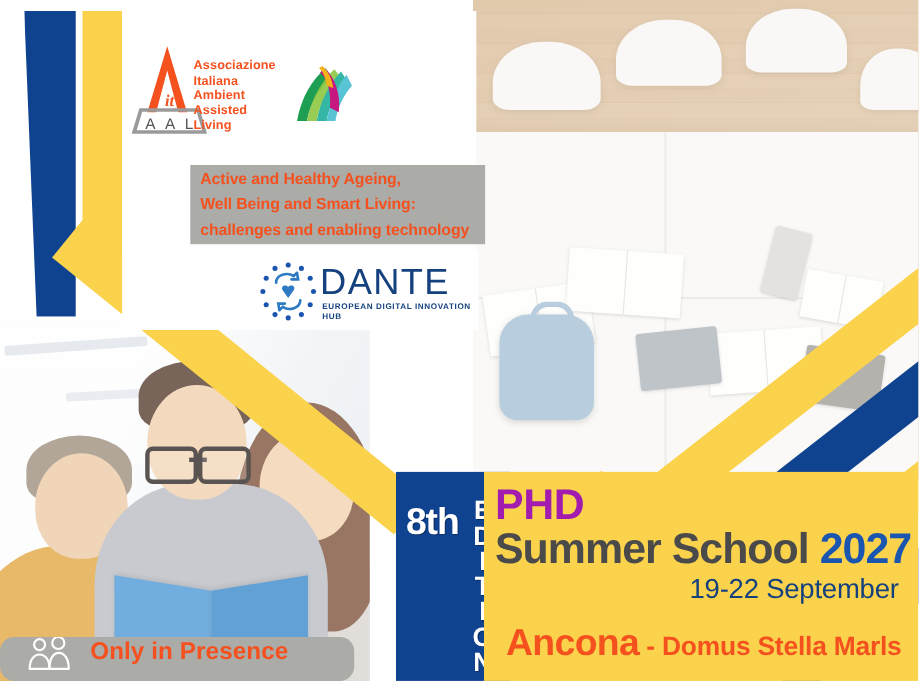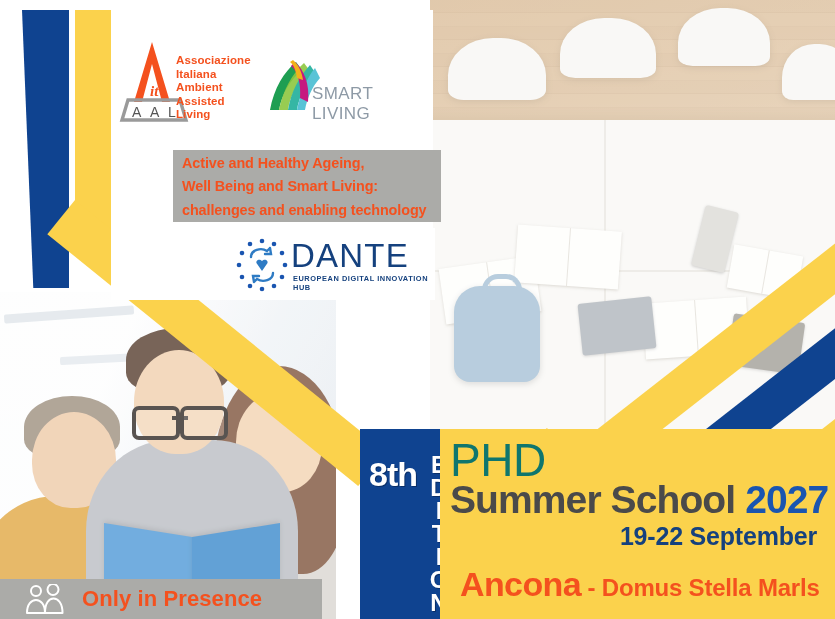--- a/index.html
+++ b/index.html
@@ -150,40 +150,40 @@
     letter-spacing:-.1px;padding:4px 0 0 9px;}
 
   
   .logo-dante{position:absolute;left:233px;top:237px;width:200px;height:56px;}
   .dante-stars{position:absolute;left:0;top:0;width:58px;height:56px;}
   .dante-word{position:absolute;left:58px;top:1px;color:#15417E;font-size:33px;font-weight:400;letter-spacing:1.2px;line-height:36px;}
   .dante-sub{position:absolute;left:60px;top:37px;color:#15417E;font-size:7.4px;font-weight:bold;letter-spacing:.55px;}
 
   
   .presence{position:absolute;left:0;top:579px;width:322px;height:40px;background:#ABABA8;
-    display:flex;align-items:center;}
+    display:flex;align-items:flex-start;border-radius:13px;}
   .presence .ppl{width:44px;height:30px;margin-left:24px;flex:0 0 auto;}
   .presence .ptxt{color:#F4511E;font-weight:bold;font-size:22px;margin-left:14px;letter-spacing:.1px;}
 
   
   .edition{position:absolute;left:336px;top:429px;width:104px;height:190px;background:#0F4390;margin-left:24px;}
   .edition .notch{position:absolute;right:0;top:0;width:24px;height:22px;background:#ffffff;
     clip-path:polygon(100% 0,100% 100%,0 0);}
   .edition .eighth{position:absolute;left:9px;top:26px;color:#ffffff;font-weight:bold;font-size:34px;
     letter-spacing:-1px;text-shadow:1px 1px 0 #0a2f68;}
   .edition .vword{position:absolute;left:62px;top:24px;width:34px;
     color:#ffffff;font-weight:bold;font-size:24px;line-height:23px;text-align:center;
     text-shadow:1px 1px 0 #0a2f68;}
 
   
   .yfoot{position:absolute;left:440px;top:429px;width:395px;height:190px;background:#FBD24C;}
-  .t-phd{position:absolute;left:10px;top:11px;color:#0f766e;font-weight:normal;font-size:46px;letter-spacing:-.4px;line-height:40px;}
+  .t-phd{position:absolute;left:10px;top:11px;color:#a21caf;font-weight:bold;font-size:39px;letter-spacing:-.4px;line-height:40px;}
   .t-school{position:absolute;left:10px;top:50px;color:#4A4A4A;font-weight:bold;font-size:39px;letter-spacing:-.9px;line-height:42px;white-space:nowrap;}
   .t-school .yr{color:#1A55B0;}
-  .t-date{position:absolute;right:18px;top:93px;color:#15417E;font-weight:bold;font-size:25px;letter-spacing:-.2px;}
+  .t-date{position:absolute;right:18px;top:93px;color:#15417E;font-weight:normal;font-size:25px;letter-spacing:-.2px;}
   .t-place{position:absolute;left:20px;top:137px;color:#F4511E;font-weight:bold;font-size:34px;letter-spacing:-.6px;line-height:36px;white-space:nowrap;}
   .t-place .ven{font-size:24px;letter-spacing:-.2px;}
 </style>
 </head>
 <body>
 
 <div id="poster">
 
   <div class="photo-top">
     <div class="wood-shadow"></div>
@@ -282,21 +282,20 @@
 
   <div class="logo-slt">
     <svg class="slt-mark" viewBox="0 0 60 56">
       <path d="M6 52 C10 30 20 14 32 4 L38 12 C26 22 18 36 15 52 Z" fill="#1E9E52"></path>
       <path d="M15 52 C19 32 28 16 40 5 L46 13 C34 24 26 37 24 52 Z" fill="#8DC63F" opacity=".9"></path>
       <path d="M24 52 C27 34 35 19 46 7 L52 16 C42 26 35 38 33 52 Z" fill="#35B6A4"></path>
       <path d="M33 52 C36 36 42 21 51 10 L56 20 C48 29 43 40 41 52 Z" fill="#59C3D6"></path>
       <path d="M31 4 C40 12 46 26 44 44 L36 40 C37 26 34 14 27 8 Z" fill="#C6197F"></path>
       <path d="M29 2 C34 6 38 14 39 22 L33 20 C32 13 30 7 26 4 Z" fill="#F2B21A"></path>
     </svg>
-    <div class="slt-t1">SMART LIVING</div>
   </div>
 
   <div class="title-band">
     <p>Active and Healthy Ageing,</p>
     <p>Well Being and Smart Living:</p>
     <p>challenges and enabling technology</p>
   </div>
 
   <div class="logo-dante">
     <svg class="dante-stars" viewBox="0 0 58 56">

